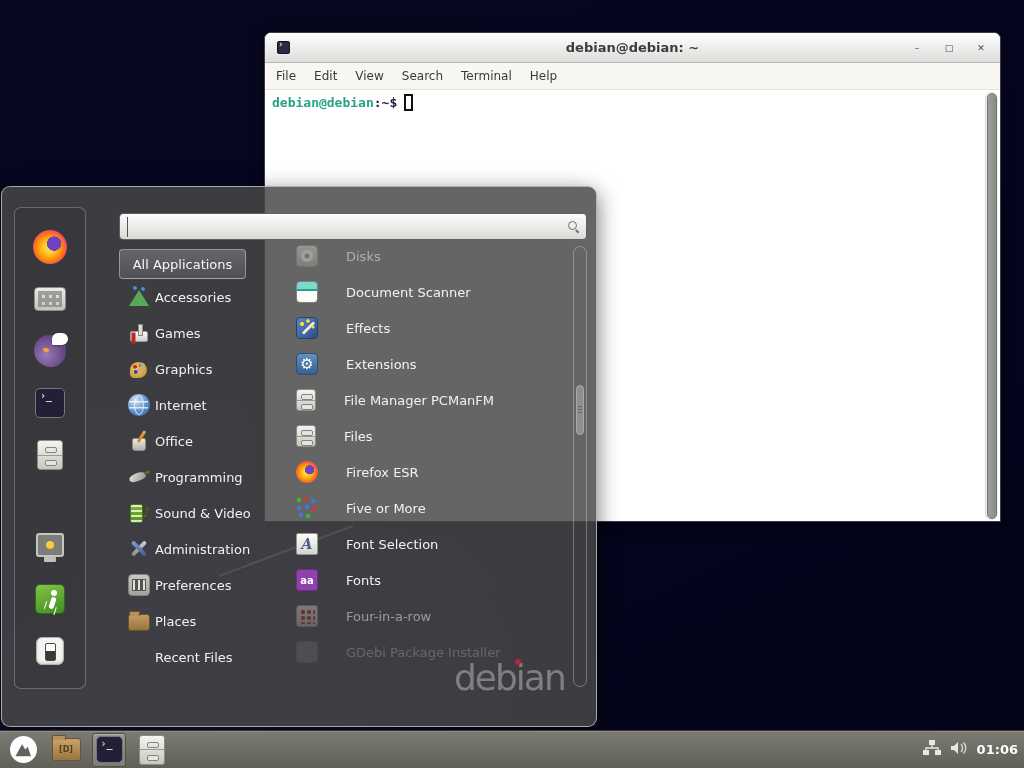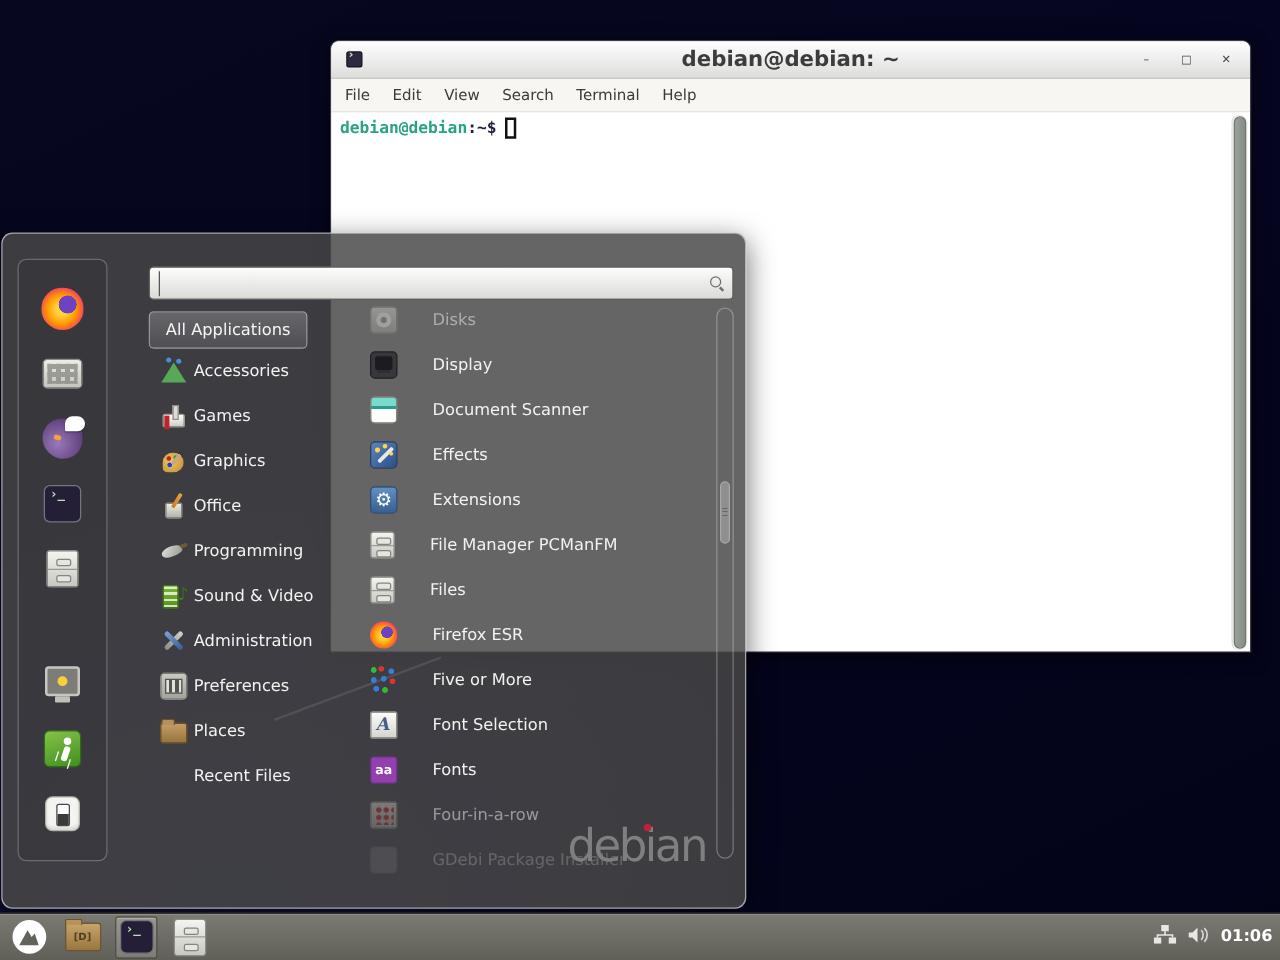--- a/index.html
+++ b/index.html
@@ -11,21 +11,21 @@
 
   
   #terminal{position:absolute;left:264px;top:32px;width:737px;height:490px;
     border:1px solid #3c3c4a;border-radius:7px 7px 0 0;overflow:hidden;
     box-shadow:0 3px 14px rgba(0,0,0,.55);background:#fff;z-index:1;}
   .titlebar{position:relative;height:30px;background:linear-gradient(#fefefe,#dddddc);
     border-bottom:1px solid #b9b9b4;display:flex;align-items:center;}
   .title-icon{position:absolute;left:12px;top:8px;width:13px;height:13px;border-radius:2px;
     background:#2e2940;border:1px solid #16121f;}
   .title-icon::after{content:"›";position:absolute;left:1px;top:-3px;color:#cfe8cf;font-size:9px;font-weight:bold;}
-  .title-text{flex:1;text-align:center;font-size:17px;font-weight:bold;color:#3c3c3c;}
+  .title-text{flex:1;text-align:center;font-size:13px;font-weight:bold;color:#3c3c3c;}
   .win-controls{position:absolute;right:10px;top:0;height:30px;display:flex;align-items:center;gap:14px;}
   .win-btn{width:18px;height:18px;display:flex;align-items:center;justify-content:center;
     font-size:9px;color:#4a4a4a;cursor:default;}
   .menubar{height:27px;background:#f7f6f3;border-bottom:1px solid #e2e1dd;
     display:flex;align-items:center;padding-left:2px;}
   .menubar-item{padding:0 9px;font-size:12px;color:#3a3a3a;line-height:26px;}
   .term-content{position:relative;height:433px;background:#ffffff;
     font-family:"DejaVu Sans Mono","Liberation Mono",monospace;font-size:13px;}
   .prompt-line{position:absolute;left:7px;top:4px;display:flex;align-items:center;}
   .prompt-user{color:#2aa284;font-weight:bold;}
@@ -350,20 +350,24 @@
         <div class="cat-row">
           <div class="cat-icon icon-games"></div>
           <span>Games</span>
         </div>
 
         <div class="cat-row">
           <div class="cat-icon icon-graphics"></div>
           <span>Graphics</span>
         </div>
 
+        <div class="cat-row">
+          <div class="cat-icon icon-internet"></div>
+          <span>Internet</span>
+        </div>
 
         <div class="cat-row">
           <div class="cat-icon icon-office"></div>
           <span>Office</span>
         </div>
 
         <div class="cat-row">
           <div class="cat-icon icon-programming"></div>
           <span>Programming</span>
         </div>
@@ -395,24 +399,20 @@
 
     </div>
 
     <div class="app-col">
 
         <div class="app-row dimmed">
           <div class="app-icon icon-disks"></div>
           <span>Disks</span>
         </div>
 
-        <div class="app-row">
-          <div class="app-icon icon-display"></div>
-          <span>Display</span>
-        </div>
 
         <div class="app-row">
           <div class="app-icon icon-document-scanner"></div>
           <span>Document Scanner</span>
         </div>
 
         <div class="app-row">
           <div class="app-icon icon-effects"></div>
           <span>Effects</span>
         </div>

